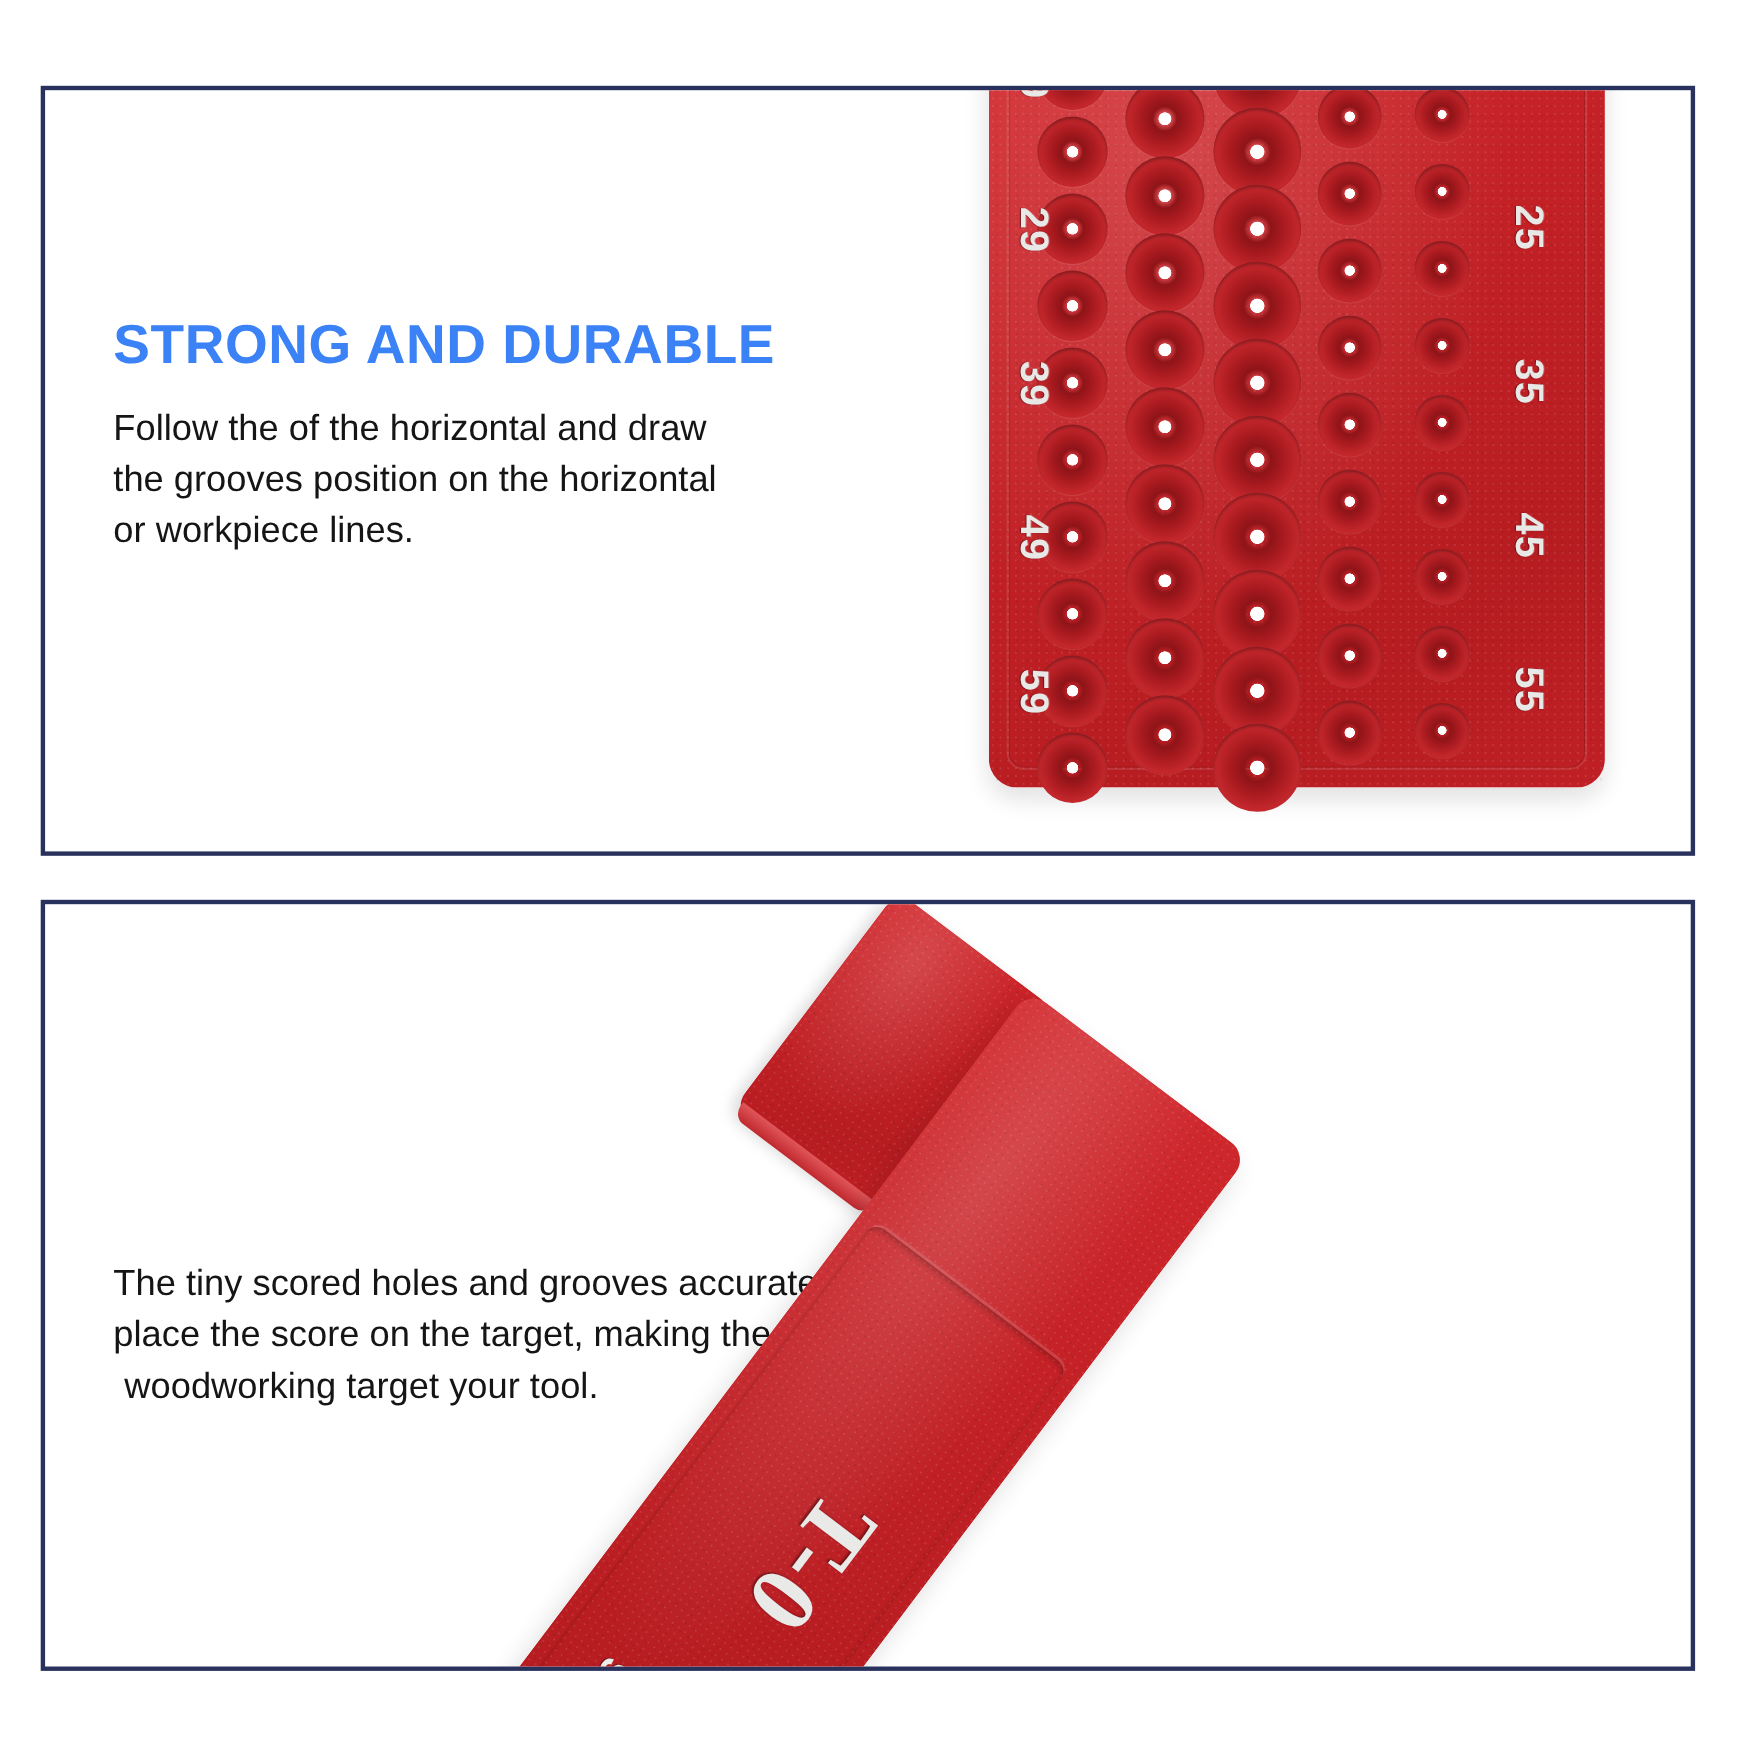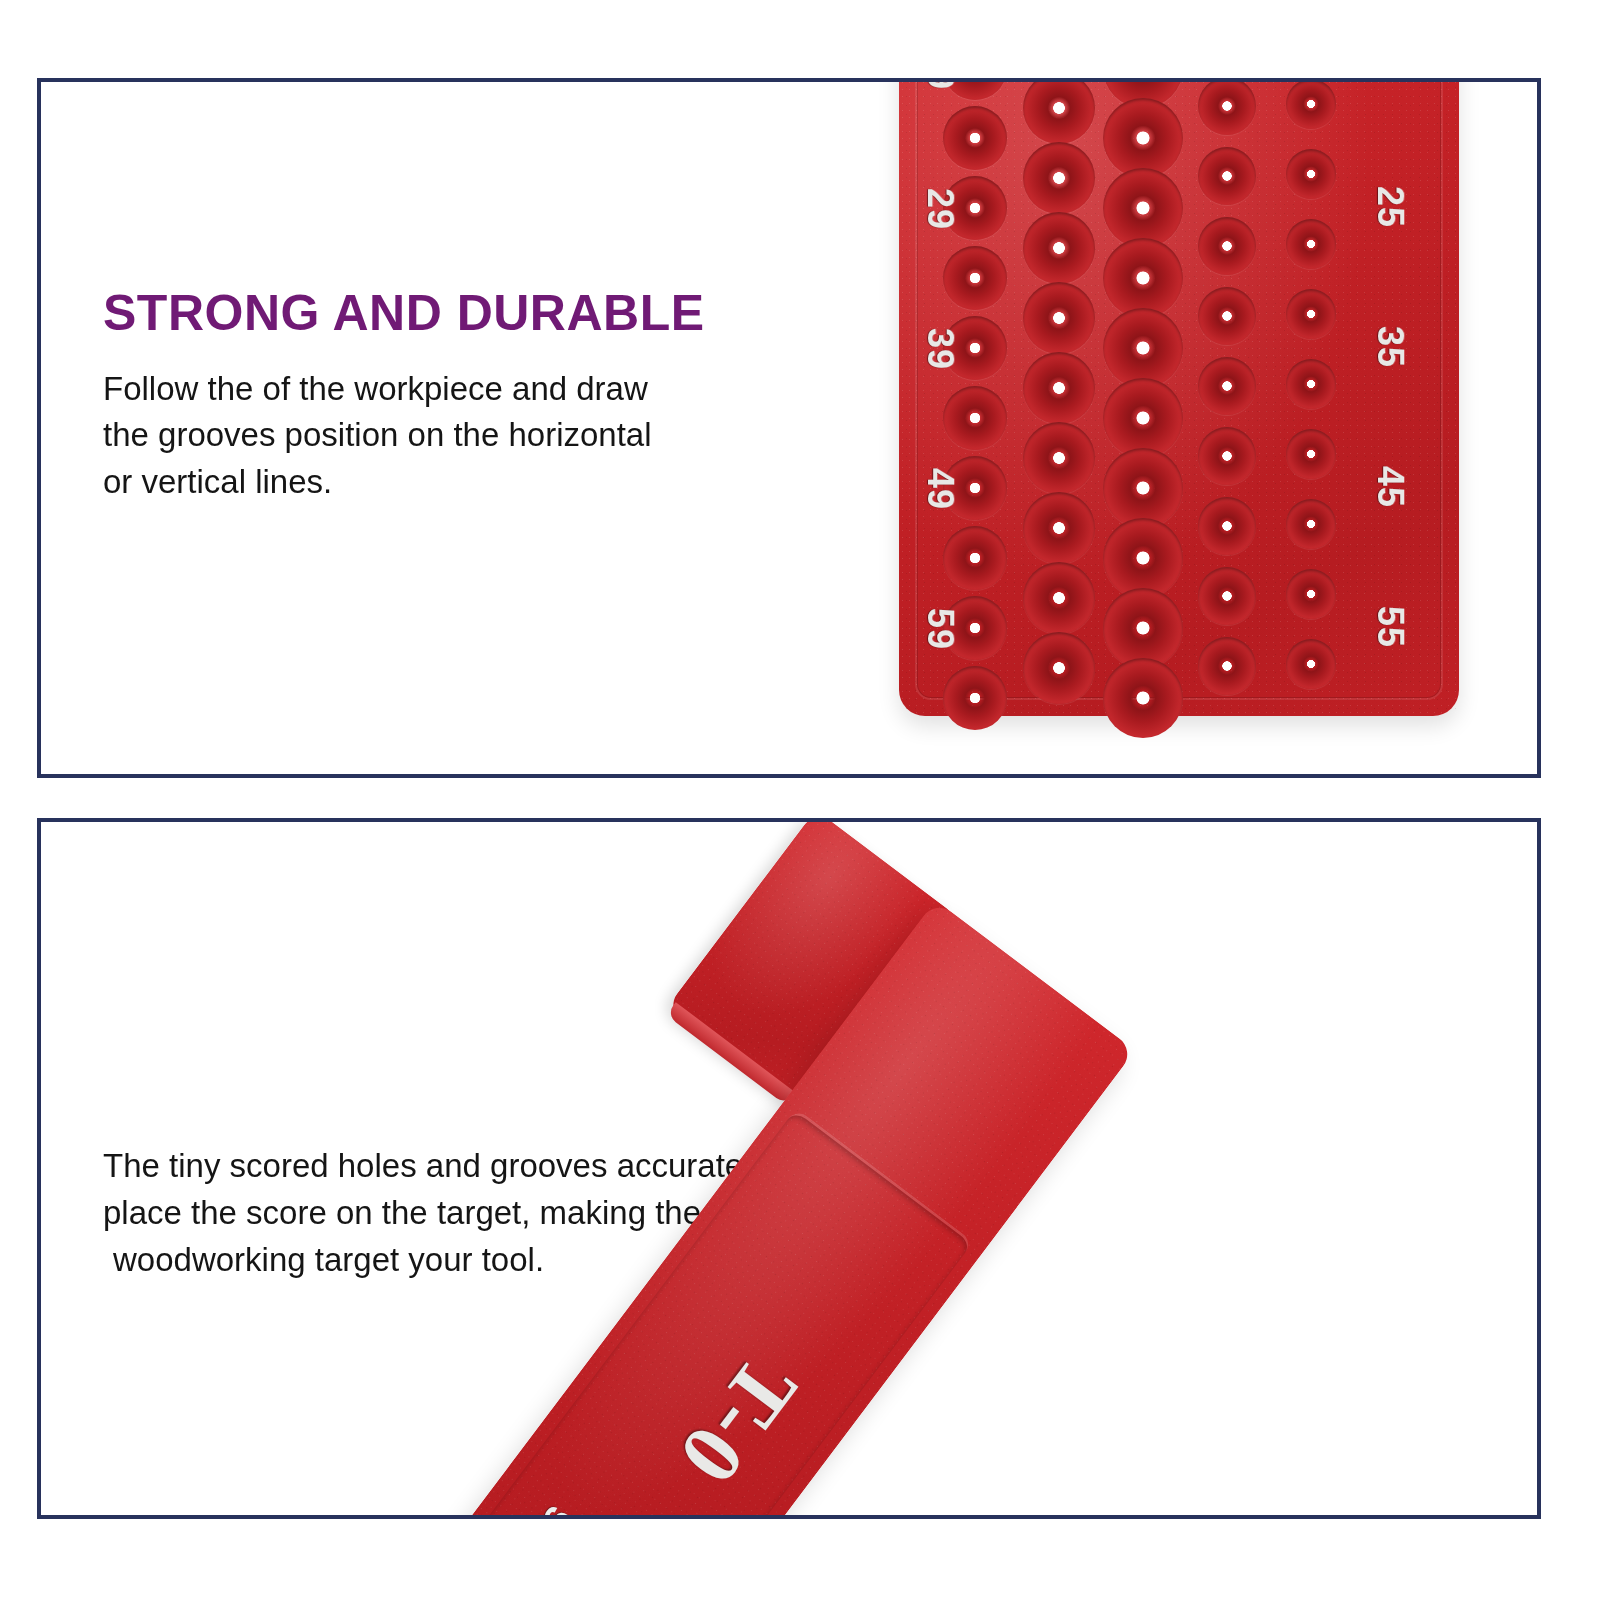--- a/index.html
+++ b/index.html
@@ -33,21 +33,21 @@
   
   .text-block {
     position: absolute;
     left: 62px;
     width: 830px;
   }
   #text-1 { top: 205px; }
   #text-2 { top: 295px; }
 
   .feature-heading {
-    color: #701a75;
+    color: #3b82f6;
     font-size: 50px;
     font-weight: bold;
     letter-spacing: 0.5px;
     line-height: 1.05;
     white-space: nowrap;
   }
   .feature-body {
     margin-top: 26px;
     color: #151515;
     font-size: 33px;
@@ -186,23 +186,23 @@
 </head>
 <body>
 
 <div class="page">
 
   <div class="panel" id="panel-1">
 
     <div class="text-block" id="text-1">
       <div class="feature-heading">STRONG AND DURABLE</div>
       <div class="feature-body">
-        <span class="ln">Follow the of the workpiece and draw</span>
+        <span class="ln">Follow the of the horizontal and draw</span>
         <span class="ln">the grooves position on the horizontal</span>
-        <span class="ln">or vertical lines.</span>
+        <span class="ln">or workpiece lines.</span>
       </div>
     </div>
 
     <div class="tool-red" id="plate-1">
       <div class="speckle"></div>
       <div class="inner-groove"></div>
       <div id="plate-holes">
           <div class="hole" style="width: 64px; height: 64px; left: 44px; top: 20px;"></div>
           <div class="hole" style="width: 64px; height: 64px; left: 44px; top: 90px;"></div>
           <div class="hole" style="width: 64px; height: 64px; left: 44px; top: 160px;"></div>

